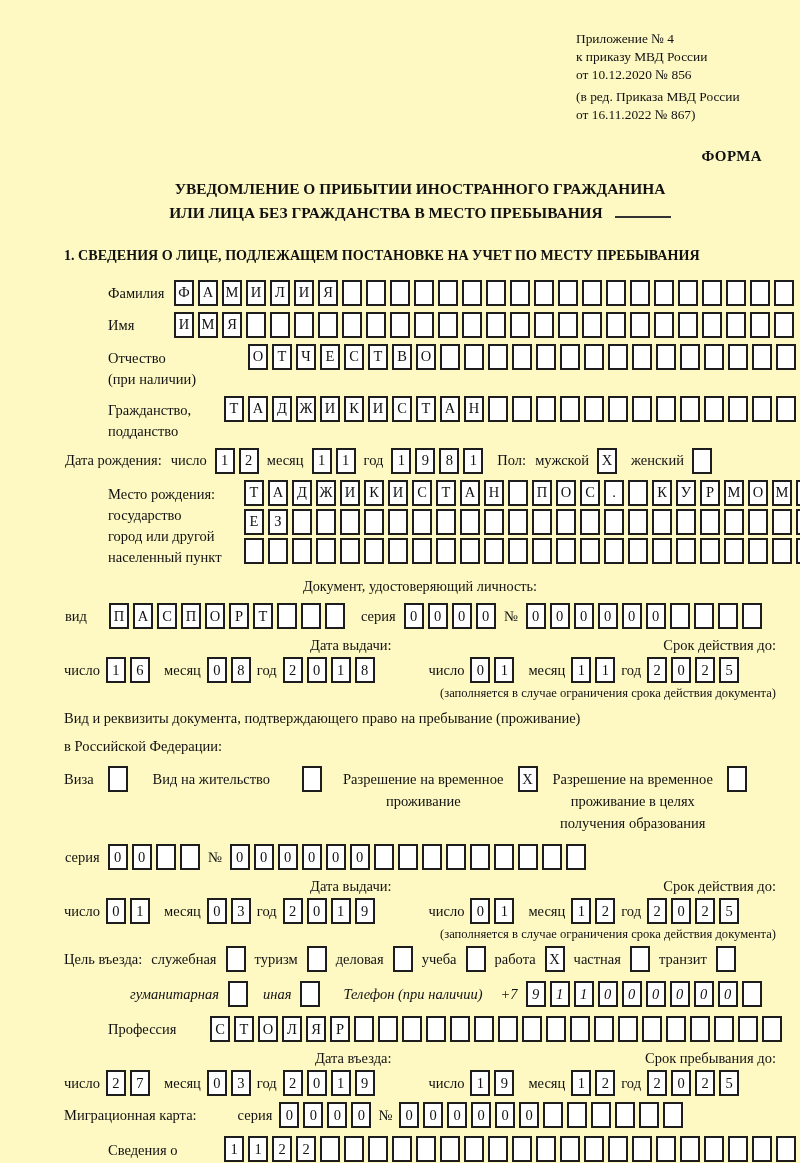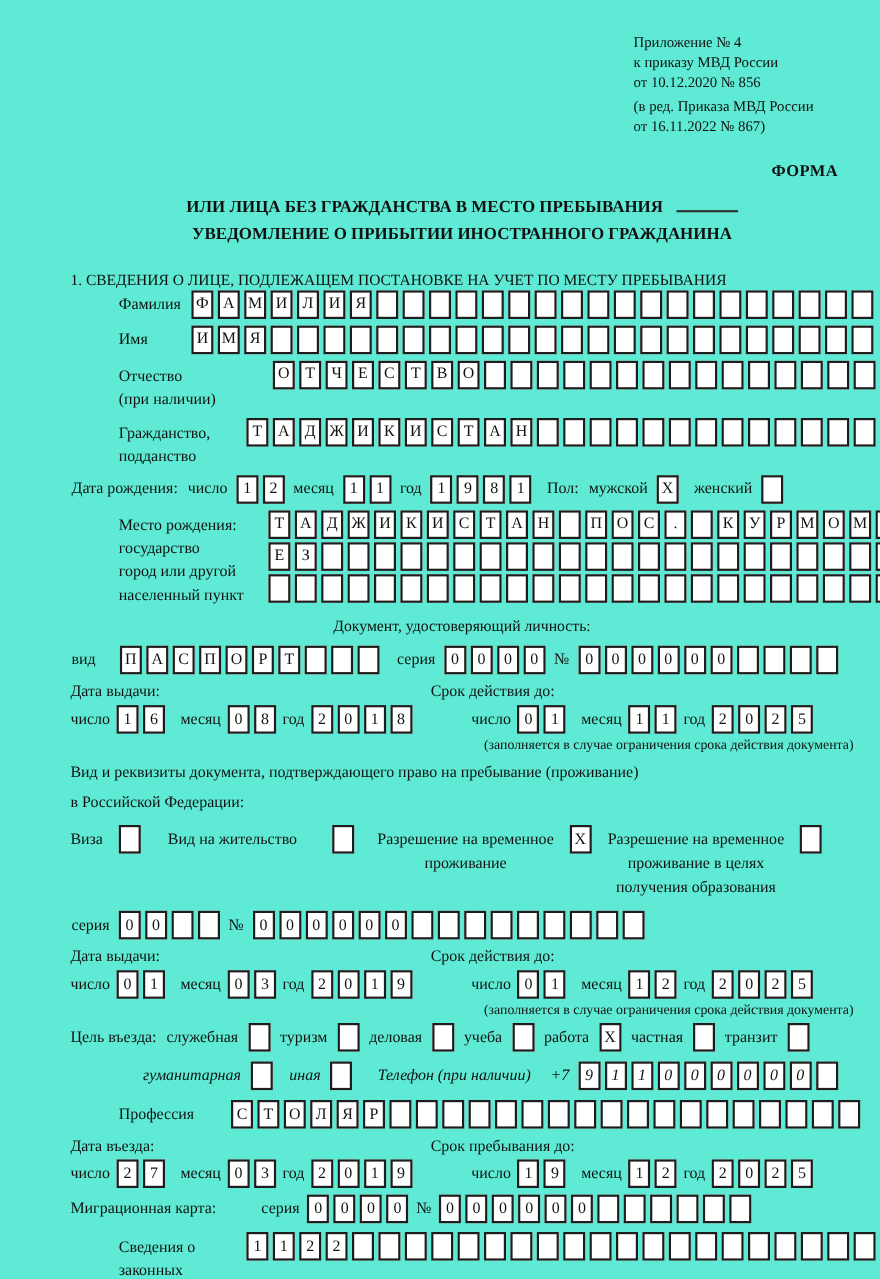--- a/index.html
+++ b/index.html
@@ -1,28 +1,28 @@
 <!DOCTYPE html>
 <html><head>
 <meta charset="utf-8">
 <style>
   * { box-sizing: border-box; }
   html,body { margin:0; padding:0; background:#e8e8e8; }
   .page {
-    width:800px; height:1163px; margin:0 auto; background:#5eead4;
+    width:800px; height:1163px; margin:0 auto; background:#fef9c3;
     font-family:"Liberation Serif","DejaVu Serif",serif; color:#111;
     padding:30px 24px 16px 64px; overflow:hidden; font-size:14.5px;
   }
   
   .appendix { margin-left:auto; width:200px; font-size:13.4px; line-height:1.33; }
   .appendix .gap { height:5px; }
   .forma { text-align:right; font-weight:bold; font-size:15px; padding-right:14px; margin-top:24px; letter-spacing:.4px; }
   .title { text-align:center; font-weight:bold; font-size:15.4px; line-height:1.55; margin-top:12px; }
   .blank-line { display:inline-block; width:56px; border-bottom:2.5px solid #333; height:4px; margin-left:12px; }
-  .sec-title { font-weight:normal; font-size:14.1px; margin-top:22px; }
+  .sec-title { font-weight:bold; font-size:14.1px; margin-top:22px; margin-bottom:16px; }
 
   .row { display:flex; align-items:flex-start; margin-bottom:6px; }
   .cells { display:flex; gap:4px; flex:0 0 auto; }
   .cell {
     flex:0 0 auto; width:20px; height:26px; border:2px solid #1d1d1d;
     display:flex; align-items:center; justify-content:center;
     font-size:14.5px; background:#fff;
   }
   .checkbox {
     flex:0 0 auto; width:20px; height:26px; border:2px solid #1d1d1d;
@@ -42,21 +42,21 @@
   .inline-grp .w { padding:0 1px; }
 
   .stackrows { display:flex; flex-direction:column; gap:3px; }
   .reps-rows { display:flex; flex-direction:column; gap:9px; }
 
   .center-bold { text-align:center; font-weight:normal; font-size:14.3px; margin:10px 0 8px 0; }
 
   .twocol { display:flex; margin-top:8px; margin-bottom:4px; }
   .dcol-l { width:46%; }
   .dcol-r { width:54%; }
-  .date-title { text-align:left; margin-bottom:3px; }
+  .date-title { text-align:right; margin-bottom:3px; }
   .dategrp { display:flex; align-items:center; gap:6px; }
   .note { font-size:12.6px; text-align:right; margin-top:3px; }
 
   .permit-row { display:flex; align-items:flex-start; gap:15px; margin:6px 0 10px 0; }
   .permit-opt { display:flex; align-items:flex-start; gap:14px; }
   .permit-label { text-align:center; line-height:1.5; padding-top:3px; }
 
   .purpose-line { display:flex; align-items:center; gap:9px; margin-bottom:9px; flex-wrap:nowrap; }
   .indent2 { padding-left:66px;font-style:italic; }
   .phone-grp { display:flex; align-items:center; gap:8px; margin-left:14px; }
@@ -71,24 +71,24 @@
     <div>к приказу МВД России</div>
     <div>от 10.12.2020 № 856</div>
     <div class="gap"></div>
     <div>(в ред. Приказа МВД России</div>
     <div>от 16.11.2022 № 867)</div>
   </div>
 
   <div class="forma">ФОРМА</div>
 
   <div class="title">
+    <div>УВЕДОМЛЕНИЕ О ПРИБЫТИИ ИНОСТРАННОГО ГРАЖДАНИНА</div>
     <div>
       <span>ИЛИ ЛИЦА БЕЗ ГРАЖДАНСТВА В МЕСТО ПРЕБЫВАНИЯ</span><span class="blank-line"></span>
     </div>
-    <div>УВЕДОМЛЕНИЕ О ПРИБЫТИИ ИНОСТРАННОГО ГРАЖДАНИНА</div>
   </div>
 
   <div class="sec-title">1. СВЕДЕНИЯ О ЛИЦЕ, ПОДЛЕЖАЩЕМ ПОСТАНОВКЕ НА УЧЕТ ПО МЕСТУ ПРЕБЫВАНИЯ</div>
 
   <div class="row">
     <div class="lbl lbl-sur">Фамилия</div>
     <div class="cells">
         <span class="cell">Ф</span>
         <span class="cell">А</span>
         <span class="cell">М</span>

